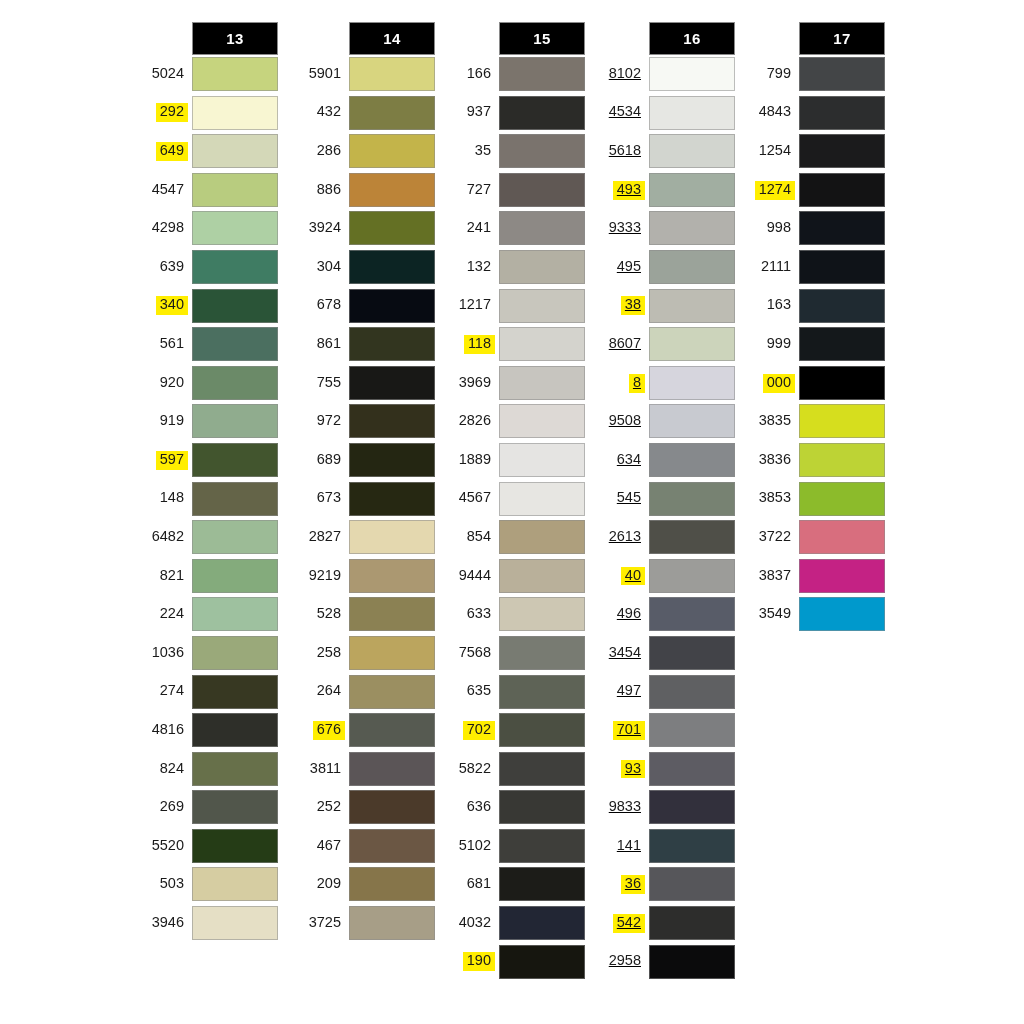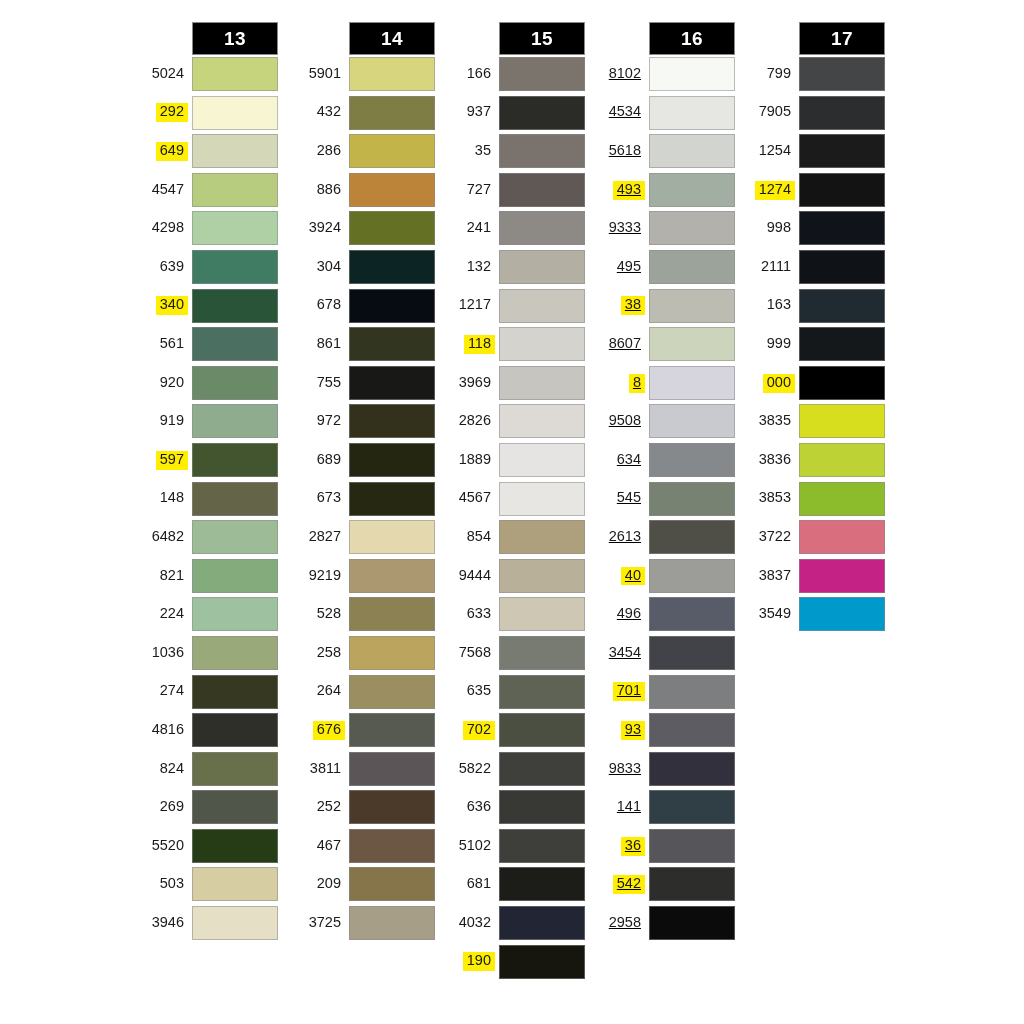--- a/index.html
+++ b/index.html
@@ -25,21 +25,21 @@
   }
   .col-header {
     position: relative;
     height: 33px;
     margin-left: 62px;
     width: 86px;
     background: #000000;
     border: 1px solid #8a8a8a;
     box-sizing: border-box;
     color: #ffffff;
-    font-size: 19px;
+    font-size: 15px;
     font-weight: bold;
     display: flex;
     align-items: center;
     justify-content: center;
     letter-spacing: 0.5px;
   }
   .row {
     position: relative;
     height: 38.6px;
     display: flex;
@@ -600,20 +600,26 @@
         <div class="swatch" style="background: rgb(88, 92, 104);"></div>
       </div>
       <div class="row">
         <div class="row-label-wrap">
           <span class="row-label">3454</span>
         </div>
         <div class="swatch" style="background: rgb(66, 67, 72);"></div>
       </div>
       <div class="row">
         <div class="row-label-wrap">
+          <span class="row-label">497</span>
+        </div>
+        <div class="swatch" style="background: rgb(95, 96, 98);"></div>
+      </div>
+      <div class="row">
+        <div class="row-label-wrap">
           <span class="row-label hl">701</span>
         </div>
         <div class="swatch" style="background: rgb(125, 126, 128);"></div>
       </div>
       <div class="row">
         <div class="row-label-wrap">
           <span class="row-label hl">93</span>
         </div>
         <div class="swatch" style="background: rgb(93, 92, 99);"></div>
       </div>
@@ -651,21 +657,21 @@
     <div class="column" style="left: 737px;">
       <div class="col-header">17</div>
       <div class="row">
         <div class="row-label-wrap">
           <span class="row-label">799</span>
         </div>
         <div class="swatch" style="background: rgb(67, 69, 71);"></div>
       </div>
       <div class="row">
         <div class="row-label-wrap">
-          <span class="row-label">7905</span>
+          <span class="row-label">4843</span>
         </div>
         <div class="swatch" style="background: rgb(44, 45, 46);"></div>
       </div>
       <div class="row">
         <div class="row-label-wrap">
           <span class="row-label">1254</span>
         </div>
         <div class="swatch" style="background: rgb(27, 27, 28);"></div>
       </div>
       <div class="row">

